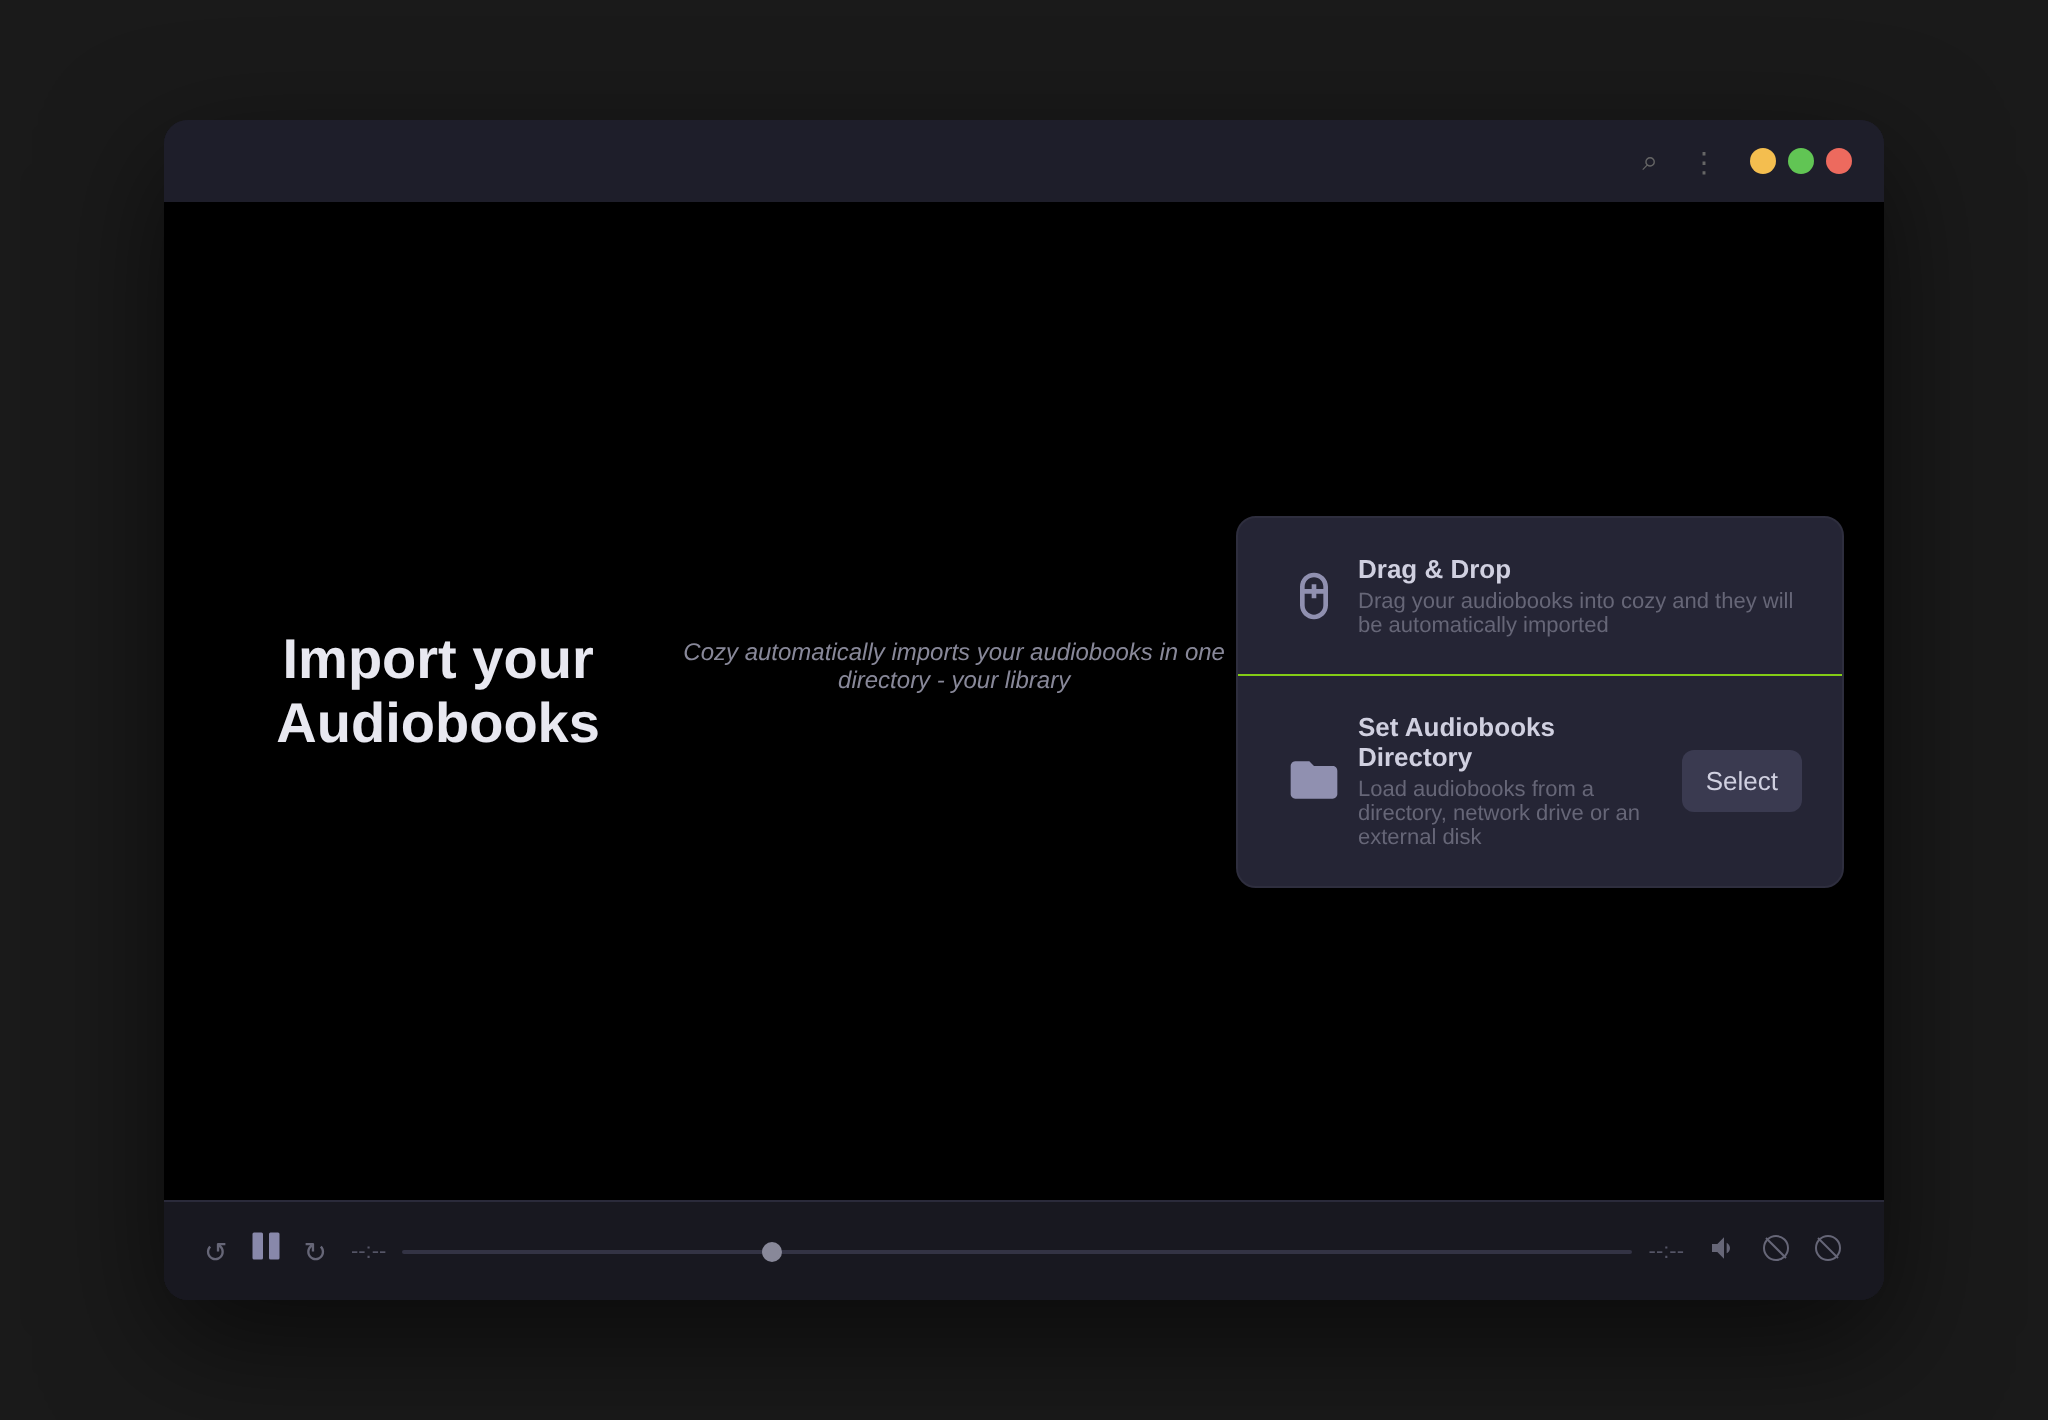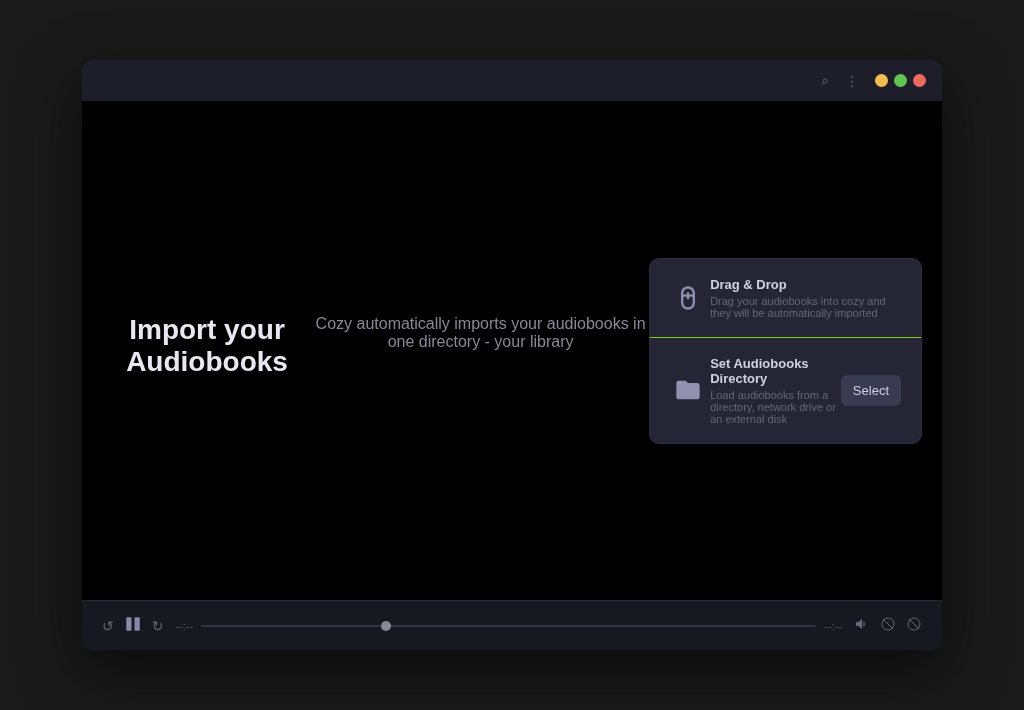--- a/index.html
+++ b/index.html
@@ -75,23 +75,24 @@
     .page-title {
       color: #e8e8f0;
       font-size: 28px;
       font-weight: 600;
       margin-bottom: 10px;
       text-align: center;
     }
 
     .page-subtitle {
       color: #888899;
-      font-size: 16px;
+      font-size: 12px;
       text-align: center;
       margin-bottom: 36px;
+      font-style: italic;
     }
 
     .import-card {
       background: #252535;
       border-radius: 10px;
       width: 420px;
       overflow: hidden;
       border: 1px solid #2e2e3e;
     }
 

